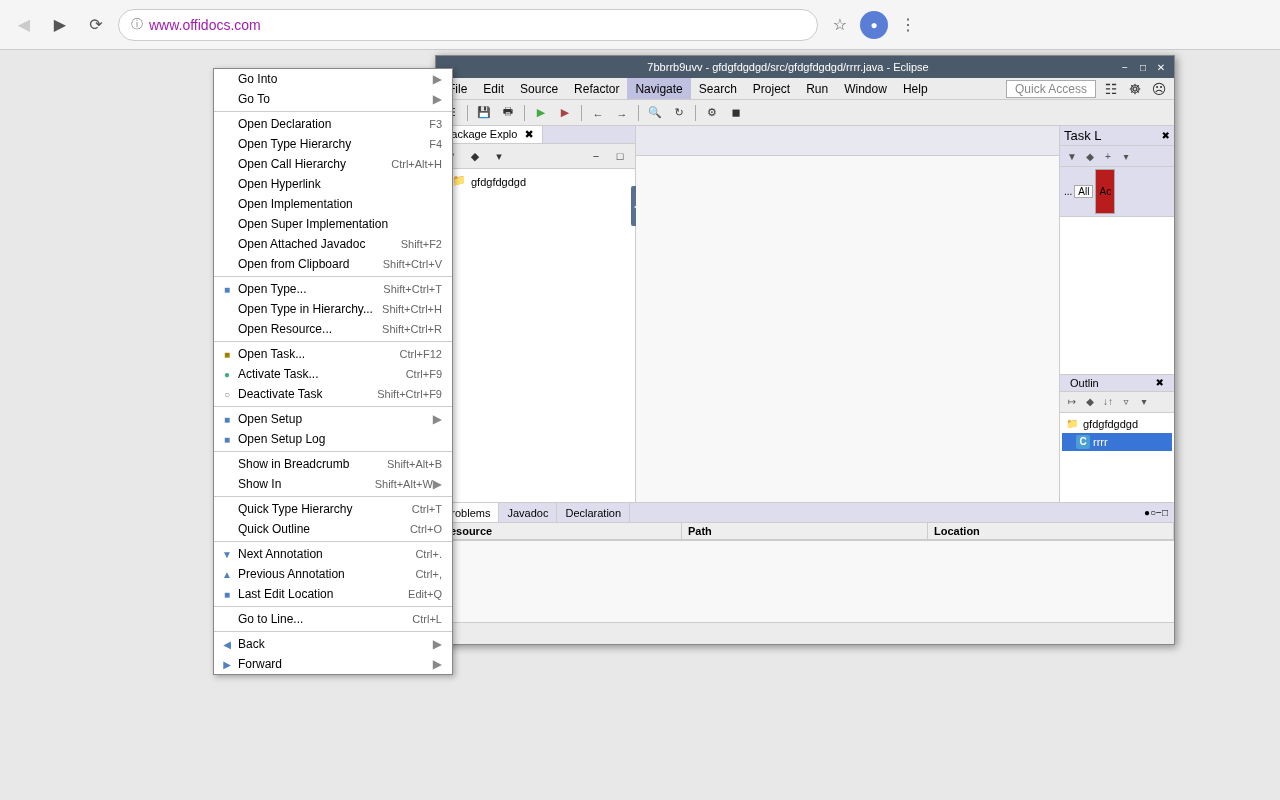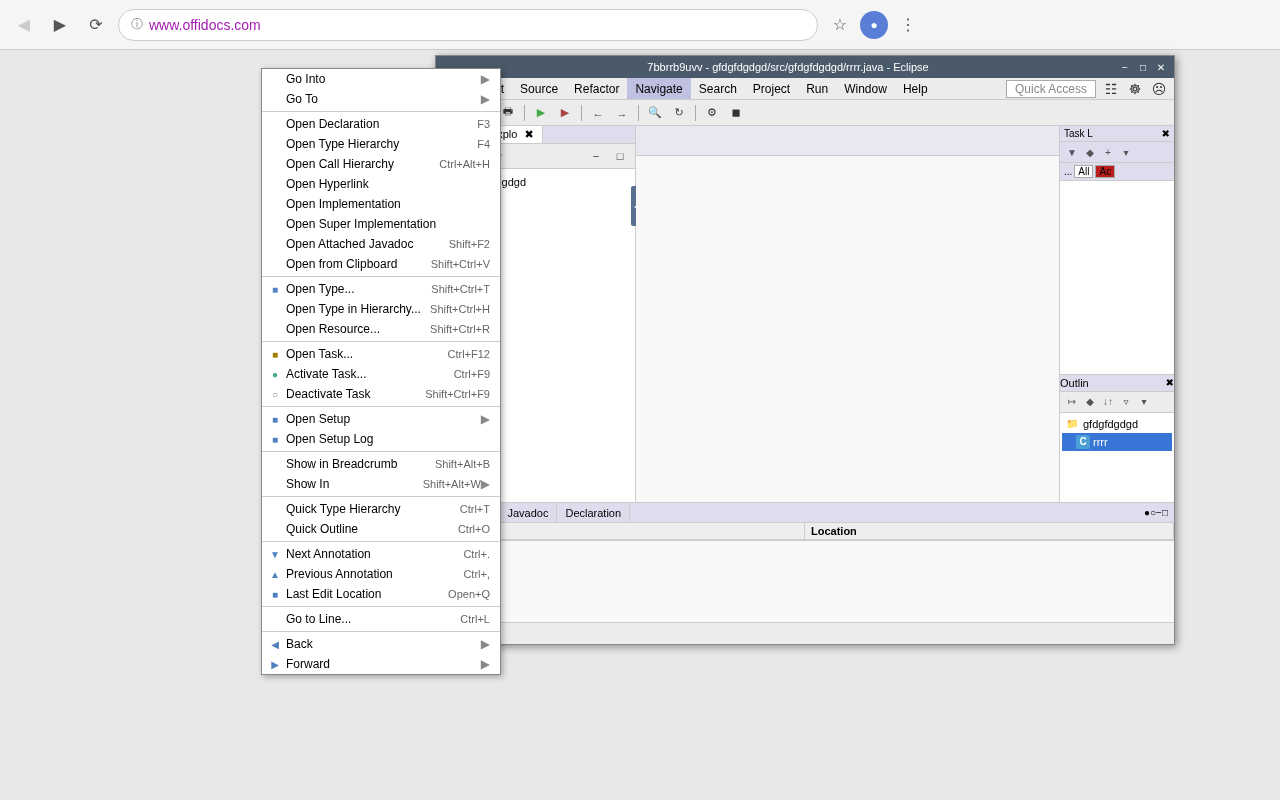--- a/index.html
+++ b/index.html
@@ -177,21 +177,20 @@
     .context-menu {
       position: absolute;
       top: 68px;
       left: 213px;
       width: 240px;
       background: white;
       border: 1px solid #888;
       box-shadow: 2px 2px 6px rgba(0,0,0,0.3);
       font-size: 12px;
       z-index: 100;
-      margin-left: 48px;
     }
     .ctx-menu-item {
       display: flex;
       align-items: center;
       justify-content: space-between;
       padding: 3px 10px 3px 24px;
       cursor: pointer;
       position: relative;
       min-height: 20px;
     }
@@ -401,41 +400,41 @@
 
     <div class="eclipse-editor" style="flex:1;background:#f8f8f8;position:relative;">
 
       <div style="padding:8px;background:#e8e8f0;height:30px;border-bottom:1px solid #ccc;"></div>
     </div>
 
     <div style="width:115px;display:flex;flex-direction:column;border-left:1px solid #ccc;">
 
       <div style="flex:1;background:white;border-bottom:1px solid #ccc;">
         <div style="background:#dde;padding:2px 4px;border-bottom:1px solid #ccc;display:flex;align-items:center;justify-content:space-between;">
-          <span style="font-size:10px;">Task L</span>
+          <span style="font-size:13px;">Task L</span>
           <span style="display:flex;gap:2px;">
             <span style="font-size:10px;cursor:pointer;">✖</span>
           </span>
         </div>
         <div class="task-toolbar">
           <span class="task-icon-btn">▼</span>
           <span class="task-icon-btn">◆</span>
           <span class="task-icon-btn">+</span>
           <span class="task-icon-btn">▾</span>
         </div>
         <div style="padding:2px 4px;background:#dde;border-bottom:1px solid #ccc;display:flex;align-items:center;gap:2px;">
           <span style="font-size:10px;">...</span>
           <span style="font-size:10px;padding:0 3px;border:1px solid #aaa;cursor:pointer;background:white;">All</span>
-          <span style="font-size:10px;padding:0 3px;border:1px solid #aaa;cursor:pointer;background:#b91c1c;">Ac</span>
+          <span style="font-size:10px;padding:16px 3px;border:1px solid #aaa;cursor:pointer;background:#b91c1c;">Ac</span>
         </div>
         <div style="height:60px;"></div>
       </div>
 
       <div style="flex:1;background:white;">
-        <div style="background:#dde;padding:2px 0;border-bottom:1px solid #ccc;display:flex;align-items:center;justify-content:space-between;">
+        <div style="background:#dde;padding:2px 10px;border-bottom:1px solid #ccc;display:flex;align-items:center;justify-content:space-between;">
           <span style="font-size:11px;">Outlin</span>
           <span style="display:flex;gap:2px;">
             <span style="font-size:10px;cursor:pointer;">✖</span>
           </span>
         </div>
         <div style="display:flex;align-items:center;padding:2px 4px;background:#ececec;border-bottom:1px solid #ccc;gap:2px;">
           <span class="task-icon-btn">↦</span>
           <span class="task-icon-btn">◆</span>
           <span class="task-icon-btn">↓↑</span>
           <span class="task-icon-btn">▿</span>
@@ -458,20 +457,21 @@
   <div class="bottom-panel">
     <div class="bottom-panel-header">
       <div class="bottom-panel-tab active">Problems</div>
       <div class="bottom-panel-tab">Javadoc</div>
       <div class="bottom-panel-tab">Declaration</div>
       <div style="flex:1;"></div>
       <span style="font-size:10px;padding:0 6px;cursor:pointer;">●○−□</span>
     </div>
     <div style="display:flex;background:#eeeeee;border-bottom:1px solid #ccc;">
       <div style="flex:1;" class="bottom-col-header">Resource</div>
+      <div style="flex:1;" class="bottom-col-header">Path</div>
       <div style="flex:1;" class="bottom-col-header">Location</div>
     </div>
   </div>
 
   <div class="eclipse-statusbar">
     <span style="flex:1;"></span>
   </div>
 
 </div>
 
@@ -599,21 +599,21 @@
     <span class="shortcut">Ctrl+.</span>
   </div>
   <div class="ctx-menu-item">
     <span class="item-icon" style="color:#5080c0;">▲</span>
     <span class="label">Previous Annotation</span>
     <span class="shortcut">Ctrl+,</span>
   </div>
   <div class="ctx-menu-item">
     <span class="item-icon" style="color:#5080c0;">■</span>
     <span class="label">Last Edit Location</span>
-    <span class="shortcut">Open+Q</span>
+    <span class="shortcut">Edit+Q</span>
   </div>
 
   <div class="ctx-menu-separator"></div>
 
   <div class="ctx-menu-item">
     <span class="label">Go to Line...</span>
     <span class="shortcut">Ctrl+L</span>
   </div>
 
   <div class="ctx-menu-separator"></div>

